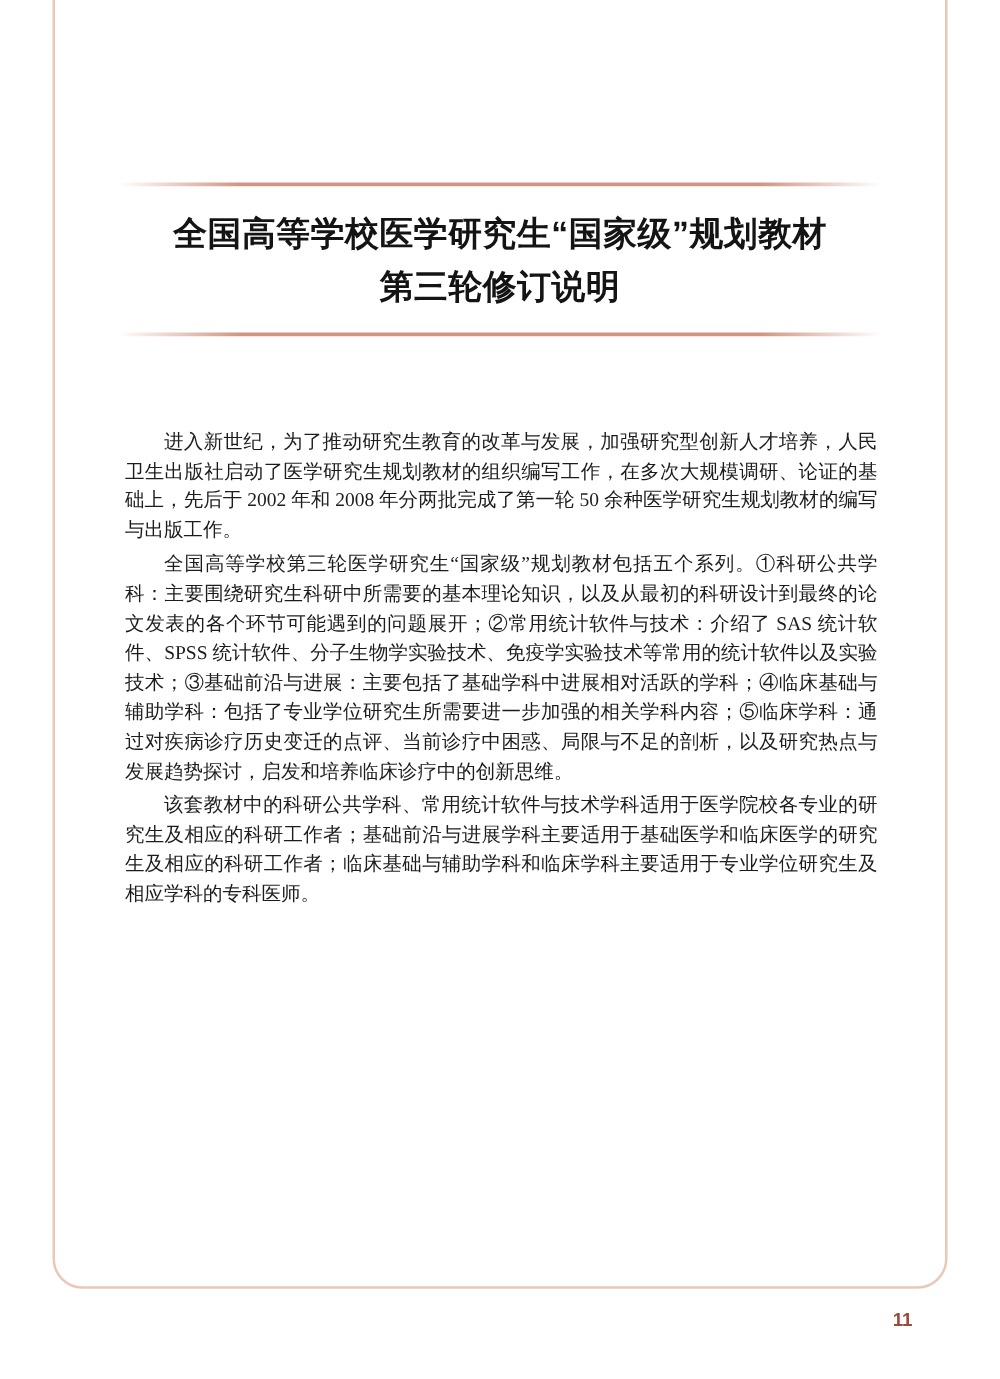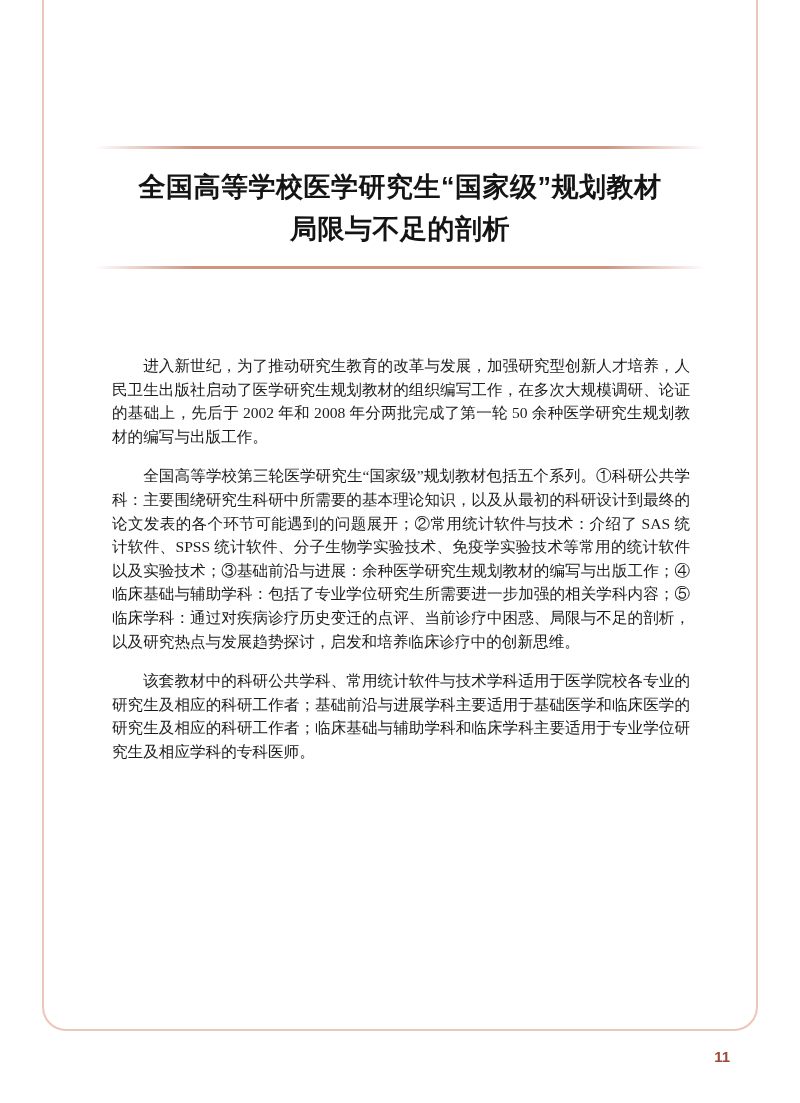--- a/index.html
+++ b/index.html
@@ -51,21 +51,21 @@
   .body-text {
     position: absolute;
     left: 96px;
     right: 94px;
     top: 338px;
     font-size: 15.6px;
     line-height: 23.6px;
     text-align: justify;
   }
   .body-text p {
-    margin: 16px;
+    margin: 4px;
     padding: 0;
     text-indent: 2em;
   }
   .page-number {
     position: absolute;
     right: 70px;
     bottom: 38px;
     font-family: "Liberation Sans", "DejaVu Sans", sans-serif;
     font-weight: 700;
     font-size: 15px;
@@ -76,26 +76,26 @@
 <body>
 
 <div class="page">
 
   <div class="frame"></div>
 
   <div class="title-block">
     <div class="rule"></div>
     <h1 class="title">
       <span class="title-line">全国高等学校医学研究生“国家级”规划教材</span>
-      <span class="title-line">局限与不足的剖析</span>
+      <span class="title-line">第三轮修订说明</span>
     </h1>
     <div class="rule"></div>
   </div>
 
   <div class="body-text">
     <p>进入新世纪，为了推动研究生教育的改革与发展，加强研究型创新人才培养，人民卫生出版社启动了医学研究生规划教材的组织编写工作，在多次大规模调研、论证的基础上，先后于 2002 年和 2008 年分两批完成了第一轮 50 余种医学研究生规划教材的编写与出版工作。</p>
-    <p>全国高等学校第三轮医学研究生“国家级”规划教材包括五个系列。①科研公共学科：主要围绕研究生科研中所需要的基本理论知识，以及从最初的科研设计到最终的论文发表的各个环节可能遇到的问题展开；②常用统计软件与技术：介绍了 SAS 统计软件、SPSS 统计软件、分子生物学实验技术、免疫学实验技术等常用的统计软件以及实验技术；③基础前沿与进展：余种医学研究生规划教材的编写与出版工作；④临床基础与辅助学科：包括了专业学位研究生所需要进一步加强的相关学科内容；⑤临床学科：通过对疾病诊疗历史变迁的点评、当前诊疗中困惑、局限与不足的剖析，以及研究热点与发展趋势探讨，启发和培养临床诊疗中的创新思维。</p>
+    <p>全国高等学校第三轮医学研究生“国家级”规划教材包括五个系列。①科研公共学科：主要围绕研究生科研中所需要的基本理论知识，以及从最初的科研设计到最终的论文发表的各个环节可能遇到的问题展开；②常用统计软件与技术：介绍了 SAS 统计软件、SPSS 统计软件、分子生物学实验技术、免疫学实验技术等常用的统计软件以及实验技术；③基础前沿与进展：主要包括了基础学科中进展相对活跃的学科；④临床基础与辅助学科：包括了专业学位研究生所需要进一步加强的相关学科内容；⑤临床学科：通过对疾病诊疗历史变迁的点评、当前诊疗中困惑、局限与不足的剖析，以及研究热点与发展趋势探讨，启发和培养临床诊疗中的创新思维。</p>
     <p>该套教材中的科研公共学科、常用统计软件与技术学科适用于医学院校各专业的研究生及相应的科研工作者；基础前沿与进展学科主要适用于基础医学和临床医学的研究生及相应的科研工作者；临床基础与辅助学科和临床学科主要适用于专业学位研究生及相应学科的专科医师。</p>
   </div>
 
   <div class="page-number">11</div>
 
 </div>
 
 </body></html>

